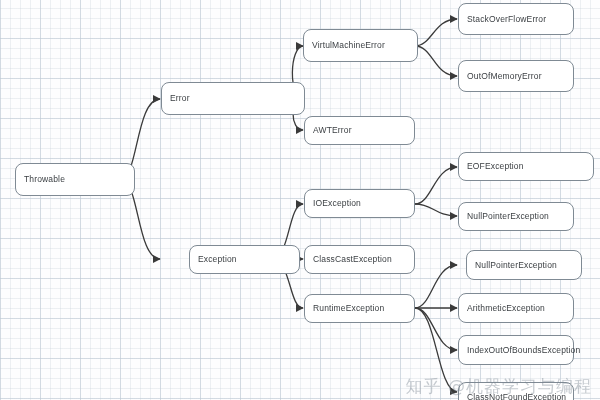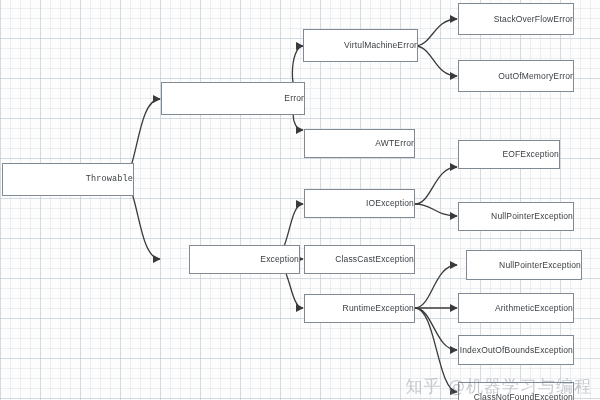--- a/index.html
+++ b/index.html
@@ -20,27 +20,28 @@
       linear-gradient(to bottom, rgba(178,190,204,.48) 1px, transparent 1px);
     background-size:10px 10px,10px 10px,40px 40px,40px 40px;
     background-position:0 -2px,0 -2px,0 -2px,0 -2px;
   }
   #edges{position:absolute;left:0;top:0;width:600px;height:400px;}
   .node{
     position:absolute;
     box-sizing:border-box;
     background:#ffffff;
     border:1px solid #7f8a94;
-    border-radius:0;
-    display:flex;align-items:center;justify-content:flex-end;
+    border-radius:8px;
+    display:flex;align-items:center;justify-content:flex-start;
     color:#3c4044;
     font-size:8.5px;
     letter-spacing:.15px;
     white-space:nowrap;
     box-shadow:0 0 0 0 rgba(0,0,0,0);
+    padding-left:8px;
   }
   .node span{display:block;line-height:1;}
   #watermark{
     position:absolute;
     left:0;bottom:2px;
     width:600px;
     text-align:right;
     padding-right:8px;
     box-sizing:border-box;
     font-size:17px;
@@ -76,51 +77,51 @@
         <path d="M 415 204 C 432 204 434 167 457 167" marker-end="url(#arrow)"></path>
         <path d="M 415 204 C 433 204 435 216 457 216" marker-end="url(#arrow)"></path>
         <path d="M 415 308 C 432 308 434 265 457 265" marker-end="url(#arrow)"></path>
         <path d="M 415 308 L 457 308" marker-end="url(#arrow)"></path>
         <path d="M 415 308 C 433 308 435 350 457 350" marker-end="url(#arrow)"></path>
         <path d="M 415 308 C 436 308 437 390 457 392" marker-end="url(#arrow)"></path>
       </g>
   </svg>
 
   <div id="node-layer">
-      <div class="node" style="left: 2px; top: 163px; width: 132px; height: 33px; background: rgb(255, 255, 255); border-color: rgb(127, 138, 148); color: rgb(60, 64, 68); font-family: Liberation Mono, monospace;">
+      <div class="node" style="left: 15px; top: 163px; width: 120px; height: 33px; background: rgb(255, 255, 255); border-color: rgb(127, 138, 148); color: rgb(60, 64, 68);">
         <span>Throwable</span>
       </div>
       <div class="node" style="left: 161px; top: 82px; width: 144px; height: 33px; background: rgb(255, 255, 255); border-color: rgb(127, 138, 148); color: rgb(60, 64, 68);">
         <span>Error</span>
       </div>
       <div class="node" style="left: 161px; top: 245px; width: 111px; height: 29px; background: rgb(255, 255, 255); border-color: rgb(127, 138, 148); color: rgb(60, 64, 68); margin-left: 28px;">
         <span>Exception</span>
       </div>
       <div class="node" style="left: 303px; top: 29px; width: 115px; height: 33px; background: rgb(255, 255, 255); border-color: rgb(127, 138, 148); color: rgb(60, 64, 68);">
         <span>VirtulMachineError</span>
       </div>
-      <div class="node" style="left: 304px; top: 116px; width: 111px; height: 29px; background: rgb(255, 255, 255); border-color: rgb(127, 138, 148); color: rgb(60, 64, 68); margin-top: 13px;">
+      <div class="node" style="left: 304px; top: 116px; width: 111px; height: 29px; background: rgb(255, 255, 255); border-color: rgb(127, 138, 148); color: rgb(60, 64, 68);">
         <span>AWTError</span>
       </div>
       <div class="node" style="left: 304px; top: 189px; width: 111px; height: 29px; background: rgb(255, 255, 255); border-color: rgb(127, 138, 148); color: rgb(60, 64, 68);">
         <span>IOException</span>
       </div>
       <div class="node" style="left: 304px; top: 245px; width: 111px; height: 29px; background: rgb(255, 255, 255); border-color: rgb(127, 138, 148); color: rgb(60, 64, 68);">
         <span>ClassCastException</span>
       </div>
       <div class="node" style="left: 304px; top: 294px; width: 111px; height: 29px; background: rgb(255, 255, 255); border-color: rgb(127, 138, 148); color: rgb(60, 64, 68);">
         <span>RuntimeException</span>
       </div>
       <div class="node" style="left: 458px; top: 3px; width: 116px; height: 32px; background: rgb(255, 255, 255); border-color: rgb(127, 138, 148); color: rgb(60, 64, 68);">
         <span>StackOverFlowError</span>
       </div>
       <div class="node" style="left: 458px; top: 60px; width: 116px; height: 32px; background: rgb(255, 255, 255); border-color: rgb(127, 138, 148); color: rgb(60, 64, 68);">
         <span>OutOfMemoryError</span>
       </div>
-      <div class="node" style="left: 458px; top: 140px; width: 102px; height: 29px; background: rgb(255, 255, 255); border-color: rgb(127, 138, 148); color: rgb(60, 64, 68);">
+      <div class="node" style="left: 458px; top: 152px; width: 136px; height: 29px; background: rgb(255, 255, 255); border-color: rgb(127, 138, 148); color: rgb(60, 64, 68);">
         <span>EOFException</span>
       </div>
       <div class="node" style="left: 458px; top: 202px; width: 116px; height: 29px; background: rgb(255, 255, 255); border-color: rgb(127, 138, 148); color: rgb(60, 64, 68);">
         <span>NullPointerException</span>
       </div>
       <div class="node" style="left: 458px; top: 250px; width: 116px; height: 30px; background: rgb(255, 255, 255); border-color: rgb(127, 138, 148); color: rgb(60, 64, 68); margin-left: 8px;">
         <span>NullPointerException</span>
       </div>
       <div class="node" style="left: 458px; top: 293px; width: 116px; height: 30px; background: rgb(255, 255, 255); border-color: rgb(127, 138, 148); color: rgb(60, 64, 68);">
         <span>ArithmeticException</span>

